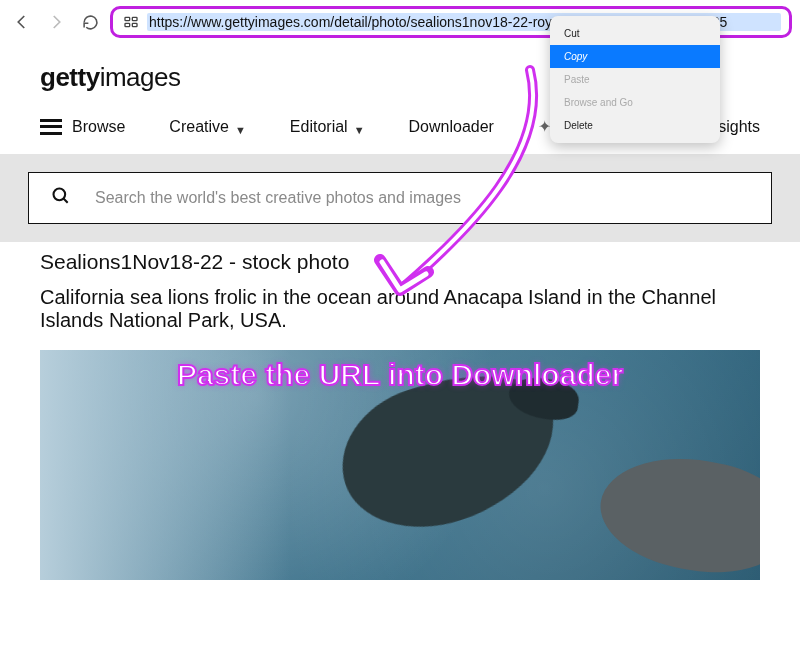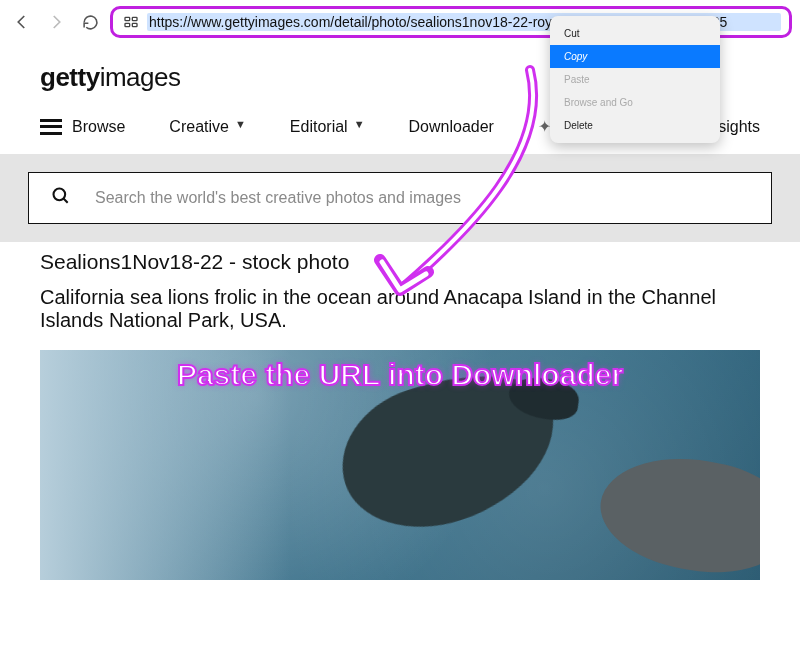--- a/index.html
+++ b/index.html
@@ -24,21 +24,21 @@
   .logo-row { padding: 18px 40px 10px; }
   .logo { font-size:26px; letter-spacing:-.5px; color:#111; }
   .logo .b { font-weight:800; }
   .logo .l { font-weight:300; }
 
   
   .nav { display:flex; align-items:center; gap:44px; padding: 14px 40px 18px; font-size:16px; color:#111;}
   .nav .ham { display:flex; align-items:center; gap:10px; }
   .ham-icon { width:22px; height:16px; display:flex; flex-direction:column; justify-content:space-between;}
   .ham-icon span{ display:block; height:3px; background:#111;}
-  .nav-item { display:flex; align-items:flex-start; gap:6px;}
+  .nav-item { display:flex; align-items:flex-end; gap:6px;}
   .chev { font-size:11px; color:#333;}
   .spark { font-size:16px; color:#666; margin-right:-4px;}
 
   
   .search-strip { background:#e4e4e4; padding:18px 28px;}
   .search-box { background:#fff; border:1px solid #111; height:52px; display:flex; align-items:center; padding:0 22px; gap:24px;}
   .mag { font-size:18px; font-weight:bold;}
   .search-ph { color:#8a8a8a; font-size:16px;}
 
   

